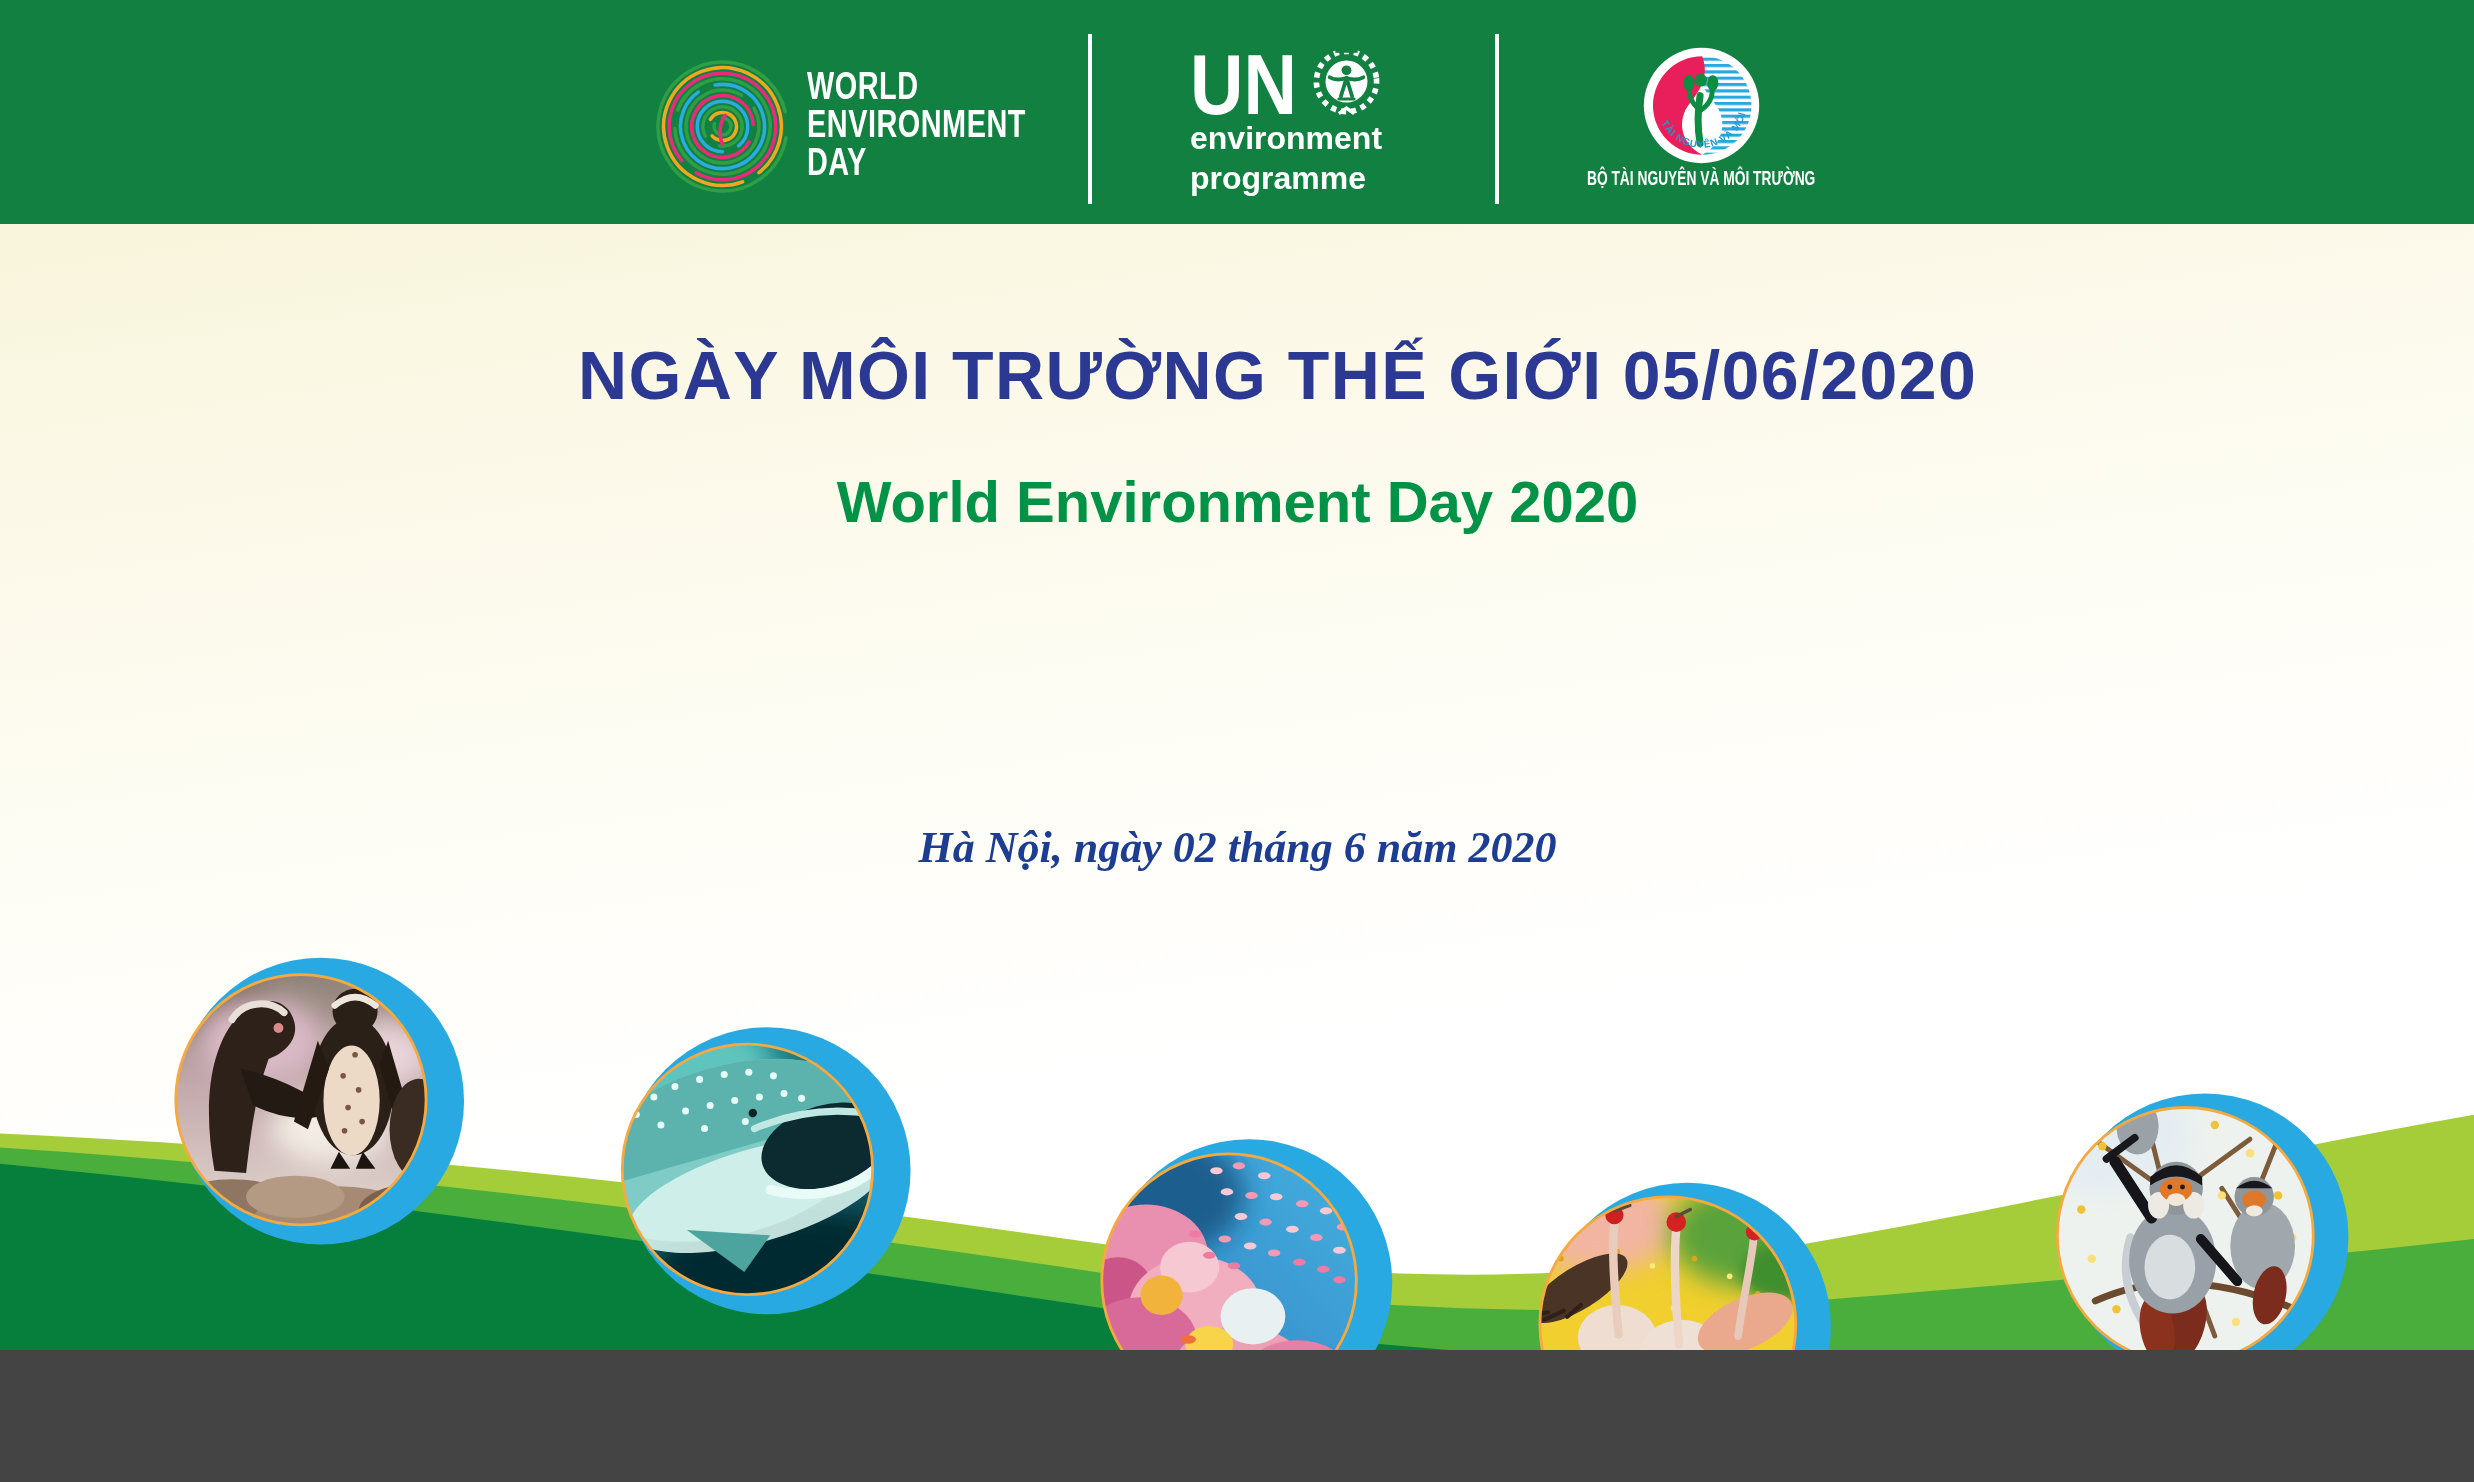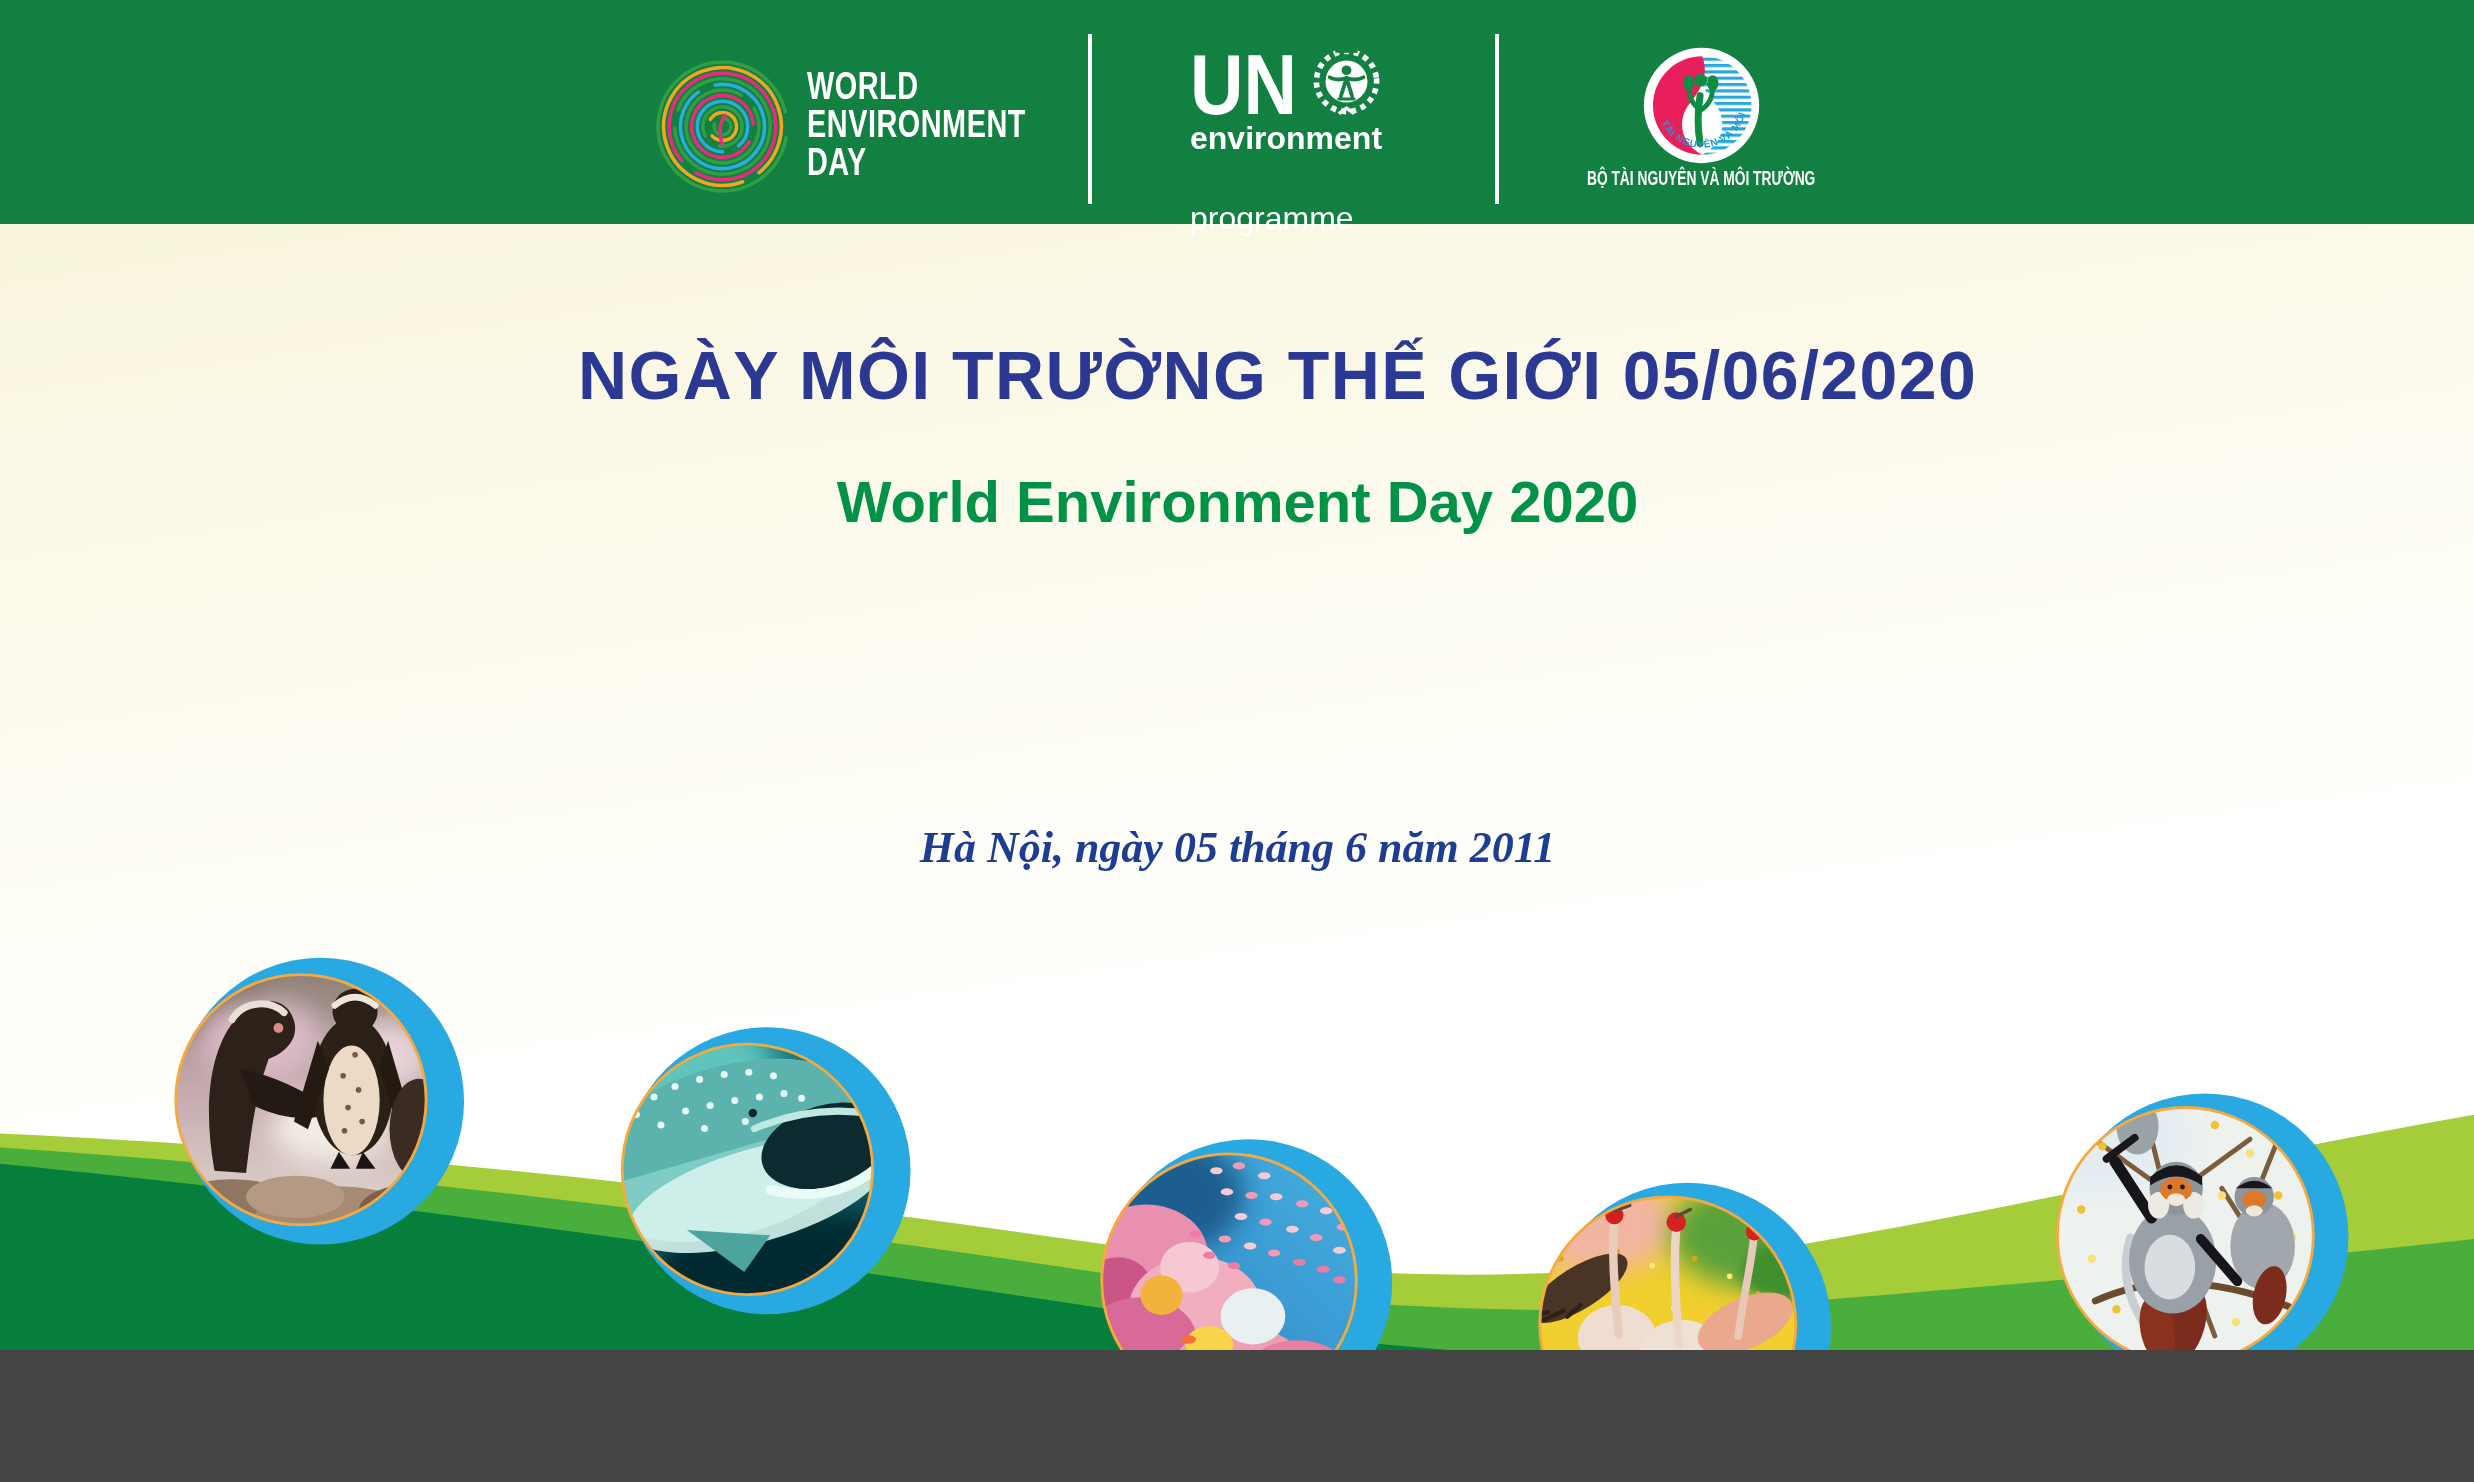--- a/index.html
+++ b/index.html
@@ -10,21 +10,21 @@
   }
   
   .header{position:absolute;left:0;top:0;width:2475px;height:224px;background:#128040;}
   .divider{position:absolute;top:34px;width:3.5px;height:170px;background:#ffffff;}
   .wed-text{position:absolute;left:807px;top:67px;color:#fff;font-weight:bold;
     font-size:39px;line-height:38px;letter-spacing:0.7px;white-space:nowrap;
     transform:scaleX(.74);transform-origin:left top;}
   .un-title{position:absolute;left:1190px;top:41px;color:#fff;font-weight:bold;
     font-size:86px;line-height:1;white-space:nowrap;transform:scaleX(.86);transform-origin:left top;}
   .un-line1{position:absolute;left:1190px;top:122px;color:#fff;font-weight:bold;font-size:32px;line-height:1;white-space:nowrap;}
-  .un-line2{position:absolute;left:1190px;top:162px;color:#fff;font-weight:normal;font-size:32px;line-height:1;white-space:nowrap;margin-top:40px;}
+  .un-line2{position:absolute;left:1190px;top:162px;color:#fff;font-weight:bold;font-size:32px;line-height:1;white-space:nowrap;}
   .ministry-caption{position:absolute;left:1701px;top:167px;width:0;display:flex;justify-content:center;}
   .ministry-caption span{color:#fff;font-weight:bold;font-size:19.7px;line-height:1.2;white-space:nowrap;
     transform:scaleX(.70);}
   
   .centerline{position:absolute;left:0;width:2475px;text-align:center;white-space:nowrap;}
   .title-vi{top:341px;font-size:68px;line-height:1;font-weight:bold;color:#2b3992;letter-spacing:1.4px;margin-left:40px;}
   .title-en{top:473px;font-size:58px;line-height:1;font-weight:bold;color:#009347;}
   .slogan{top:623px;font-size:172px;line-height:1;font-weight:bold;color:#149d4b;}
   .slogan .squeeze{display:inline-block;transform:scaleX(.55);transform-origin:center;}
   .dateline{top:826px;font-size:44px;line-height:1;font-weight:bold;font-style:italic;
@@ -108,21 +108,21 @@
         <textPath href="#arct" startOffset="8%">TÀI NGUYÊN VÀ MÔI TRƯỜNG</textPath>
       </text>
     </svg>
     <div class="ministry-caption">
       <span>BỘ TÀI NGUYÊN VÀ MÔI TRƯỜNG</span>
     </div>
   </div>
 
   <div class="centerline title-vi">NGÀY MÔI TRƯỜNG THẾ GIỚI 05/06/2020</div>
   <div class="centerline title-en">World Environment Day 2020</div>
-  <div class="centerline dateline">Hà Nội, ngày 05 tháng 6 năm 2011</div>
+  <div class="centerline dateline">Hà Nội, ngày 02 tháng 6 năm 2020</div>
 
   <svg class="bottom-art" viewBox="0 0 3520 2109" preserveAspectRatio="none">
     <defs>
       <clipPath id="c1">
           <circle cx="428" cy="1564" r="178"></circle>
         </clipPath>
       <clipPath id="c2">
           <circle cx="1063" cy="1663" r="178"></circle>
         </clipPath>
       <clipPath id="c3">

